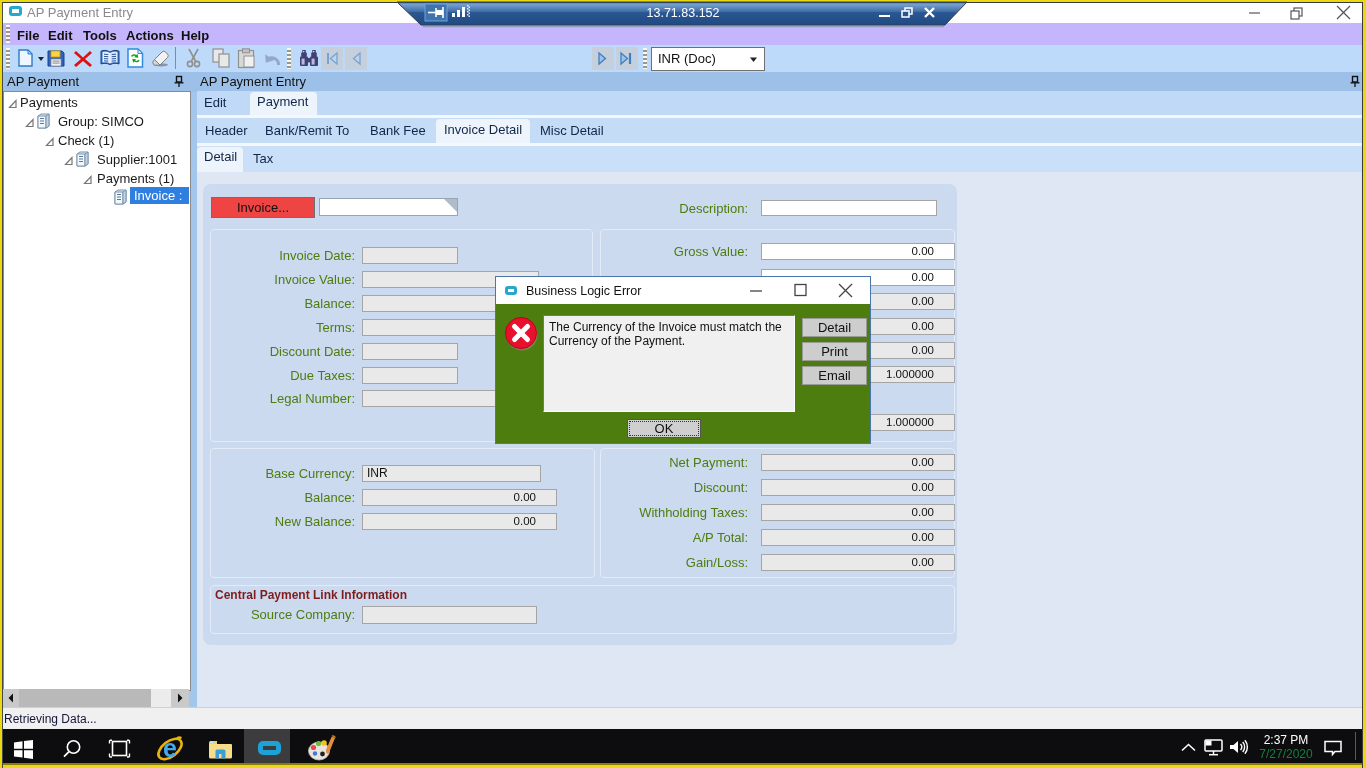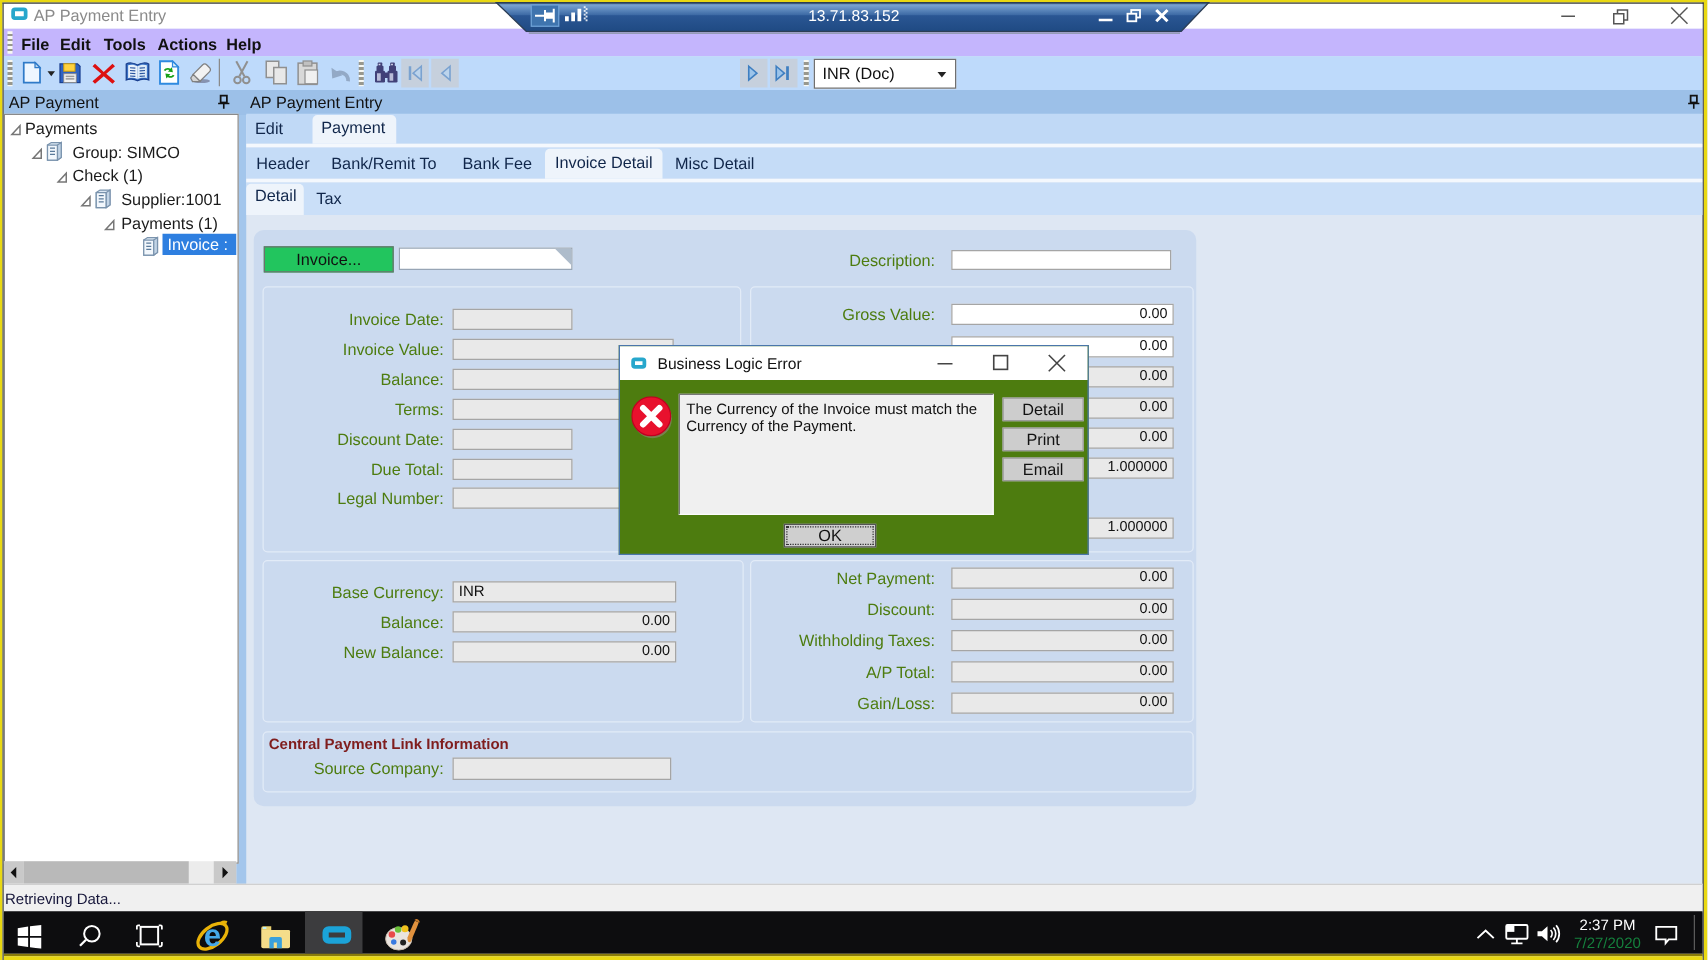--- a/index.html
+++ b/index.html
@@ -4,21 +4,21 @@
 <style>
   html,body{margin:0;padding:0;}
   body{width:1366px;height:768px;overflow:hidden;font-family:"Liberation Sans",sans-serif;}
   .abs{position:absolute;}
   #screen{position:relative;width:1366px;height:768px;background:#e9d812;}
   #frame{position:absolute;left:2px;top:2px;width:1359px;height:766px;background:#dee7f3;border-left:1px solid #4a4a42;border-top:1px solid #3a3a36;border-right:1px solid #3a3a36;overflow:hidden;}
   .lbl{font-size:13px;color:#1b1b1b;white-space:nowrap;}
   .rlbl{font-size:13px;color:#4d7c0f;white-space:nowrap;text-align:right;}
   .inp{background:#e9e9e9;border:1px solid #a5a5a5;font-size:12px;color:#111;}
   .winp{background:#ffffff;border:1px solid #a5a5a5;font-size:12px;color:#111;}
-  .val{text-align:right;padding-right:4px;font-size:11.5px;color:#111;line-height:15px;}
+  .val{text-align:right;padding-right:20px;font-size:11.5px;color:#111;line-height:15px;}
   .gbox{border:1px solid #e2ebf7;border-radius:4px;}
   .tabtx{font-size:13px;color:#10264a;white-space:nowrap;}
   .seltab{background:#eef4fb;border-radius:4px 4px 0 0;}
   .btn3{background:#cdcdcd;border:1px solid #9a9a9a;font-size:13px;color:#111;text-align:center;}
 </style>
 </head>
 <body>
 <div id="screen">
 <div id="frame">
 
@@ -263,21 +263,21 @@
 </div>
 <div class="abs" style="left:194px;top:140px;width:1166px;height:3px;background:#f4f8fd;"></div>
 <div class="abs" style="left:194px;top:143px;width:1166px;height:26px;background:#cadff8;" id="tabrow3">
   <div class="abs seltab" style="left:0px;top:1px;width:46px;height:25px;"></div>
   <div class="abs tabtx" style="left:7px;top:3px;">Detail</div>
   <div class="abs tabtx" style="left:56px;top:5px;">Tax</div>
 </div>
 
 <div class="abs" style="left:200px;top:181px;width:754px;height:461px;background:#cbdaef;border-radius:8px;" id="mainpanel">
 
-  <div class="abs" style="left:8px;top:13px;width:102px;height:19px;background:#22c55e;border:1px solid #6f6f6f;text-align:center;font-size:13px;color:#111;line-height:19px;">Invoice...</div>
+  <div class="abs" style="left:8px;top:13px;width:102px;height:19px;background:#ef4444;border:1px solid #6f6f6f;text-align:center;font-size:13px;color:#111;line-height:19px;">Invoice...</div>
   <div class="abs" style="left:116px;top:14px;width:137px;height:16px;background:#ffffff;border:1px solid #97a5b5;"></div>
   <svg class="abs" style="left:241px;top:15px;" width="13" height="13">
           <path d="M0 0 H13 V13 Z" fill="#aebccb"></path>
         </svg>
   <div class="abs rlbl" style="left:447px;top:17px;width:98px;">Description:</div>
   <div class="abs winp" style="left:558px;top:16px;width:174px;height:14px;"></div>
 
   <div class="abs gbox" style="left:7px;top:45px;width:381px;height:211px;"></div>
   <div class="abs gbox" style="left:397px;top:45px;width:353px;height:211px;"></div>
   <div class="abs gbox" style="left:7px;top:264px;width:383px;height:128px;"></div>
@@ -287,21 +287,21 @@
   <div class="abs rlbl" style="left:2px;top:64px;width:150px;">Invoice Date:</div>
   <div class="abs inp" style="left:159px;top:63px;width:94px;height:15px;"></div>
   <div class="abs rlbl" style="left:2px;top:88px;width:150px;">Invoice Value:</div>
   <div class="abs inp" style="left:159px;top:87px;width:175px;height:15px;"></div>
   <div class="abs rlbl" style="left:2px;top:112px;width:150px;">Balance:</div>
   <div class="abs inp" style="left:159px;top:111px;width:175px;height:15px;"></div>
   <div class="abs rlbl" style="left:2px;top:136px;width:150px;">Terms:</div>
   <div class="abs inp" style="left:159px;top:135px;width:175px;height:15px;"></div>
   <div class="abs rlbl" style="left:2px;top:160px;width:150px;">Discount Date:</div>
   <div class="abs inp" style="left:159px;top:159px;width:94px;height:15px;"></div>
-  <div class="abs rlbl" style="left:2px;top:184px;width:150px;">Due Total:</div>
+  <div class="abs rlbl" style="left:2px;top:184px;width:150px;">Due Taxes:</div>
   <div class="abs inp" style="left:159px;top:183px;width:94px;height:15px;"></div>
   <div class="abs rlbl" style="left:2px;top:207px;width:150px;">Legal Number:</div>
   <div class="abs inp" style="left:159px;top:206px;width:175px;height:15px;"></div>
 
   <div class="abs rlbl" style="left:395px;top:60px;width:150px;">Gross Value:</div>
   <div class="abs winp val" style="left:558px;top:59px;width:172px;height:15px;">0.00</div>
   <div class="abs winp val" style="left:558px;top:85px;width:172px;height:15px;">0.00</div>
   <div class="abs inp val" style="left:558px;top:109px;width:172px;height:15px;">0.00</div>
   <div class="abs inp val" style="left:558px;top:134px;width:172px;height:15px;">0.00</div>
   <div class="abs inp val" style="left:558px;top:158px;width:172px;height:15px;">0.00</div>

